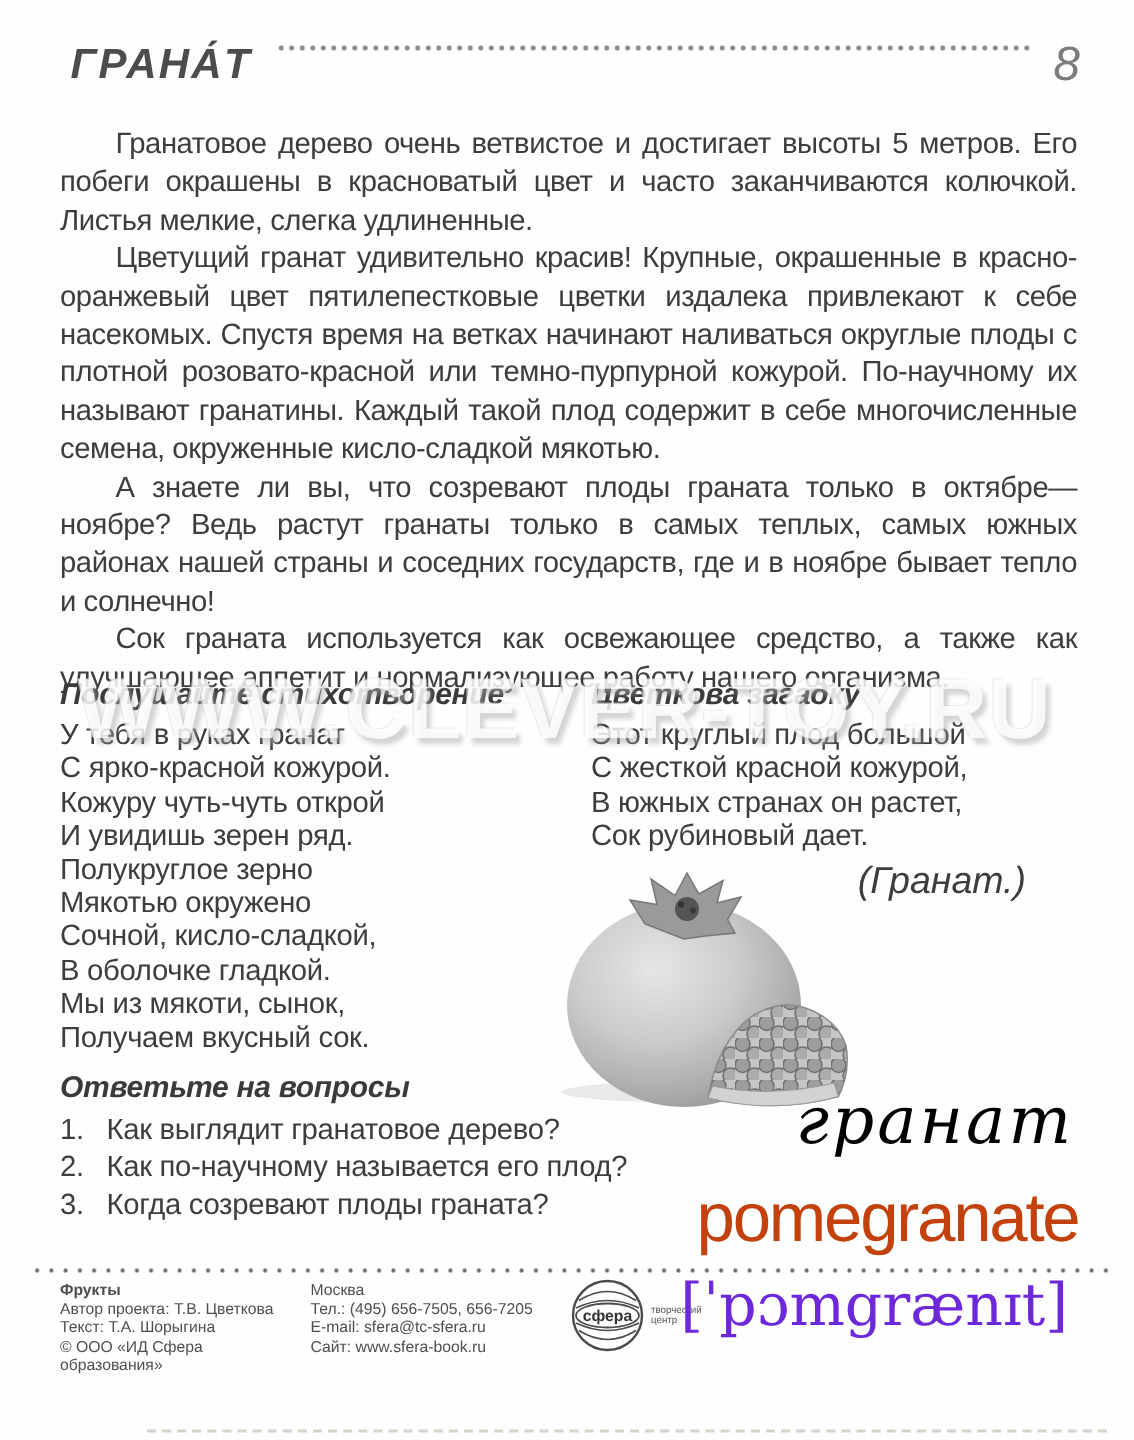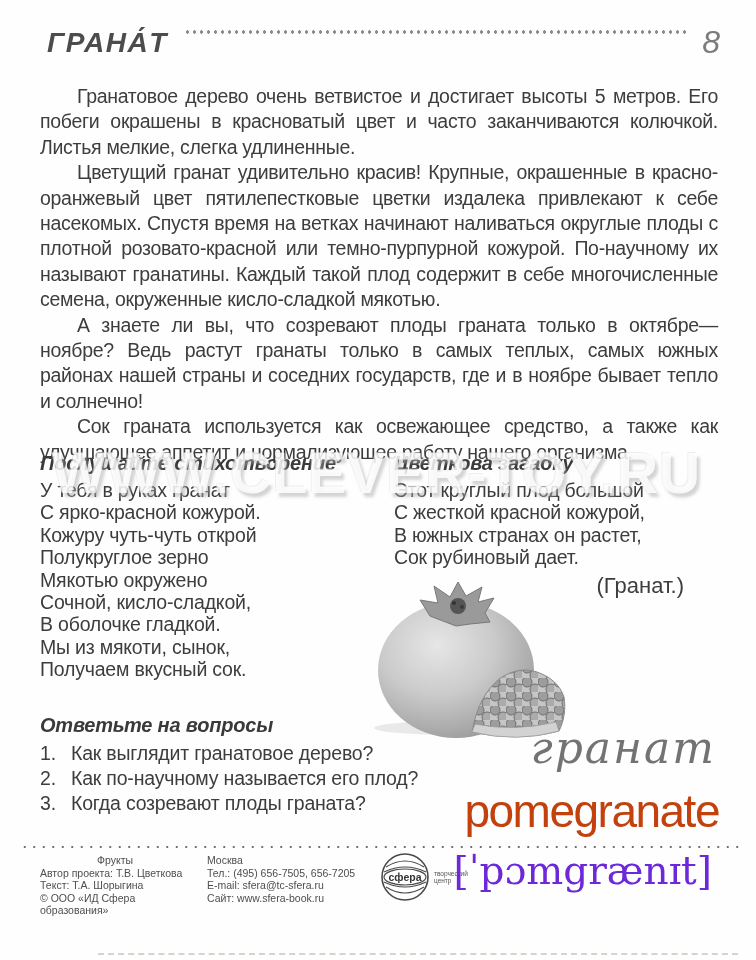--- a/index.html
+++ b/index.html
@@ -17,39 +17,39 @@
   .pagenum{font-size:32px;font-style:italic;font-weight:normal;color:#7c7c7c;line-height:0.9;}
   
   .body-text{position:absolute;left:40px;top:84px;width:678px;}
   .body-text p{margin:0;text-align:justify;text-indent:37px;font-size:19.5px;line-height:25.4px;letter-spacing:-0.3px;}
   
   .cols{position:absolute;left:40px;top:452px;width:678px;display:flex;}
   .col-left{width:354px;}
   .col-right{width:296px;position:relative;z-index:2;}
   .sec-heading{font-size:20px;font-weight:bold;font-style:italic;margin:0 0 4px 0;letter-spacing:-0.2px;color:#3a3a3a;}
   .pline{font-size:19.5px;line-height:22.4px;letter-spacing:-0.2px;}
-  .answer{font-size:22px;text-align:right;padding-right:6px;margin-top:4px;}
+  .answer{font-size:25px;font-style:italic;text-align:right;padding-right:6px;margin-top:4px;}
   
   .questions{position:absolute;left:40px;top:714px;width:440px;}
   .q-row{font-size:19.5px;line-height:24.8px;letter-spacing:-0.2px;}
   .q-num{display:inline-block;width:31px;}
   
-  .vocab-ru{position:absolute;right:40px;top:722px;font-family:"DejaVu Serif",serif;font-style:italic;font-size:44px;color:#737373;letter-spacing:2px;z-index:3;text-align:center;}
+  .vocab-ru{position:absolute;right:40px;top:722px;font-family:"DejaVu Serif",serif;font-style:italic;font-size:44px;color:#000000;letter-spacing:2px;z-index:3;text-align:center;}
   .vocab-en{position:absolute;right:37px;top:784px;font-size:46px;color:#c2410c;letter-spacing:-1.5px;z-index:3;}
   .vocab-tr{position:absolute;right:44px;top:848px;font-family:"DejaVu Serif",serif;font-size:39px;color:#6d28d9;z-index:3;}
   
   .illustration{position:absolute;left:362px;top:580px;width:210px;height:160px;z-index:1;}
   
   .footer{position:absolute;left:20px;top:845px;width:722px;padding-top:9px;
     background-image:radial-gradient(circle,#6f6f6f 1.2px,transparent 1.5px);
     background-size:9.5px 4px;background-repeat:repeat-x;background-position:0 0;}
   .f-cols{display:flex;font-size:10.5px;line-height:12.6px;color:#4e4e4e;}
   .f-col1{margin-left:20px;width:150px;}
   .f-col2{margin-left:17px;width:155px;}
-  .f-bold{font-weight:normal;text-align:center;}
+  .f-bold{font-weight:bold;}
   .f-logo{margin-left:18px;display:flex;align-items:center;height:50px;margin-top:-2px;}
   .logo-caption{font-size:6.5px;line-height:7.5px;color:#555;margin-left:4px;text-transform:none;}
   
   .wm{position:absolute;left:52px;top:440px;width:700px;z-index:6;pointer-events:none;
     font-size:57px;font-weight:bold;letter-spacing:1px;color:rgba(255,255,255,0.85);
     text-shadow:3px 4px 3px rgba(170,170,170,0.55),-1px -1px 0 rgba(225,225,225,0.6);
     opacity:0.9;white-space:nowrap;}
   
   .scan-edge{position:absolute;left:98px;right:18px;top:953px;border-top:2px dashed #d8d3ca;}
 </style>
@@ -70,20 +70,21 @@
     <p>А знаете ли вы, что созревают плоды граната только в октябре—ноябре? Ведь растут гранаты только в самых теплых, самых южных районах нашей страны и соседних государств, где и в ноябре бывает тепло и солнечно!</p>
     <p>Сок граната используется как освежающее средство, а также как улучшающее аппетит и нормализующее работу нашего организма.</p>
   </div>
 
   <div class="cols">
     <div class="col-left">
       <h3 class="sec-heading">Послушайте стихотворение</h3>
       <div class="pline">У тебя в руках гранат</div>
       <div class="pline">С ярко-красной кожурой.</div>
       <div class="pline">Кожуру чуть-чуть открой</div>
+      <div class="pline">И увидишь зерен ряд.</div>
       <div class="pline">Полукруглое зерно</div>
       <div class="pline">Мякотью окружено</div>
       <div class="pline">Сочной, кисло-сладкой,</div>
       <div class="pline">В оболочке гладкой.</div>
       <div class="pline">Мы из мякоти, сынок,</div>
       <div class="pline">Получаем вкусный сок.</div>
     </div>
     <div class="col-right">
       <h3 class="sec-heading">Цветкова загадку</h3>
       <div class="pline">Этот круглый плод большой</div>

